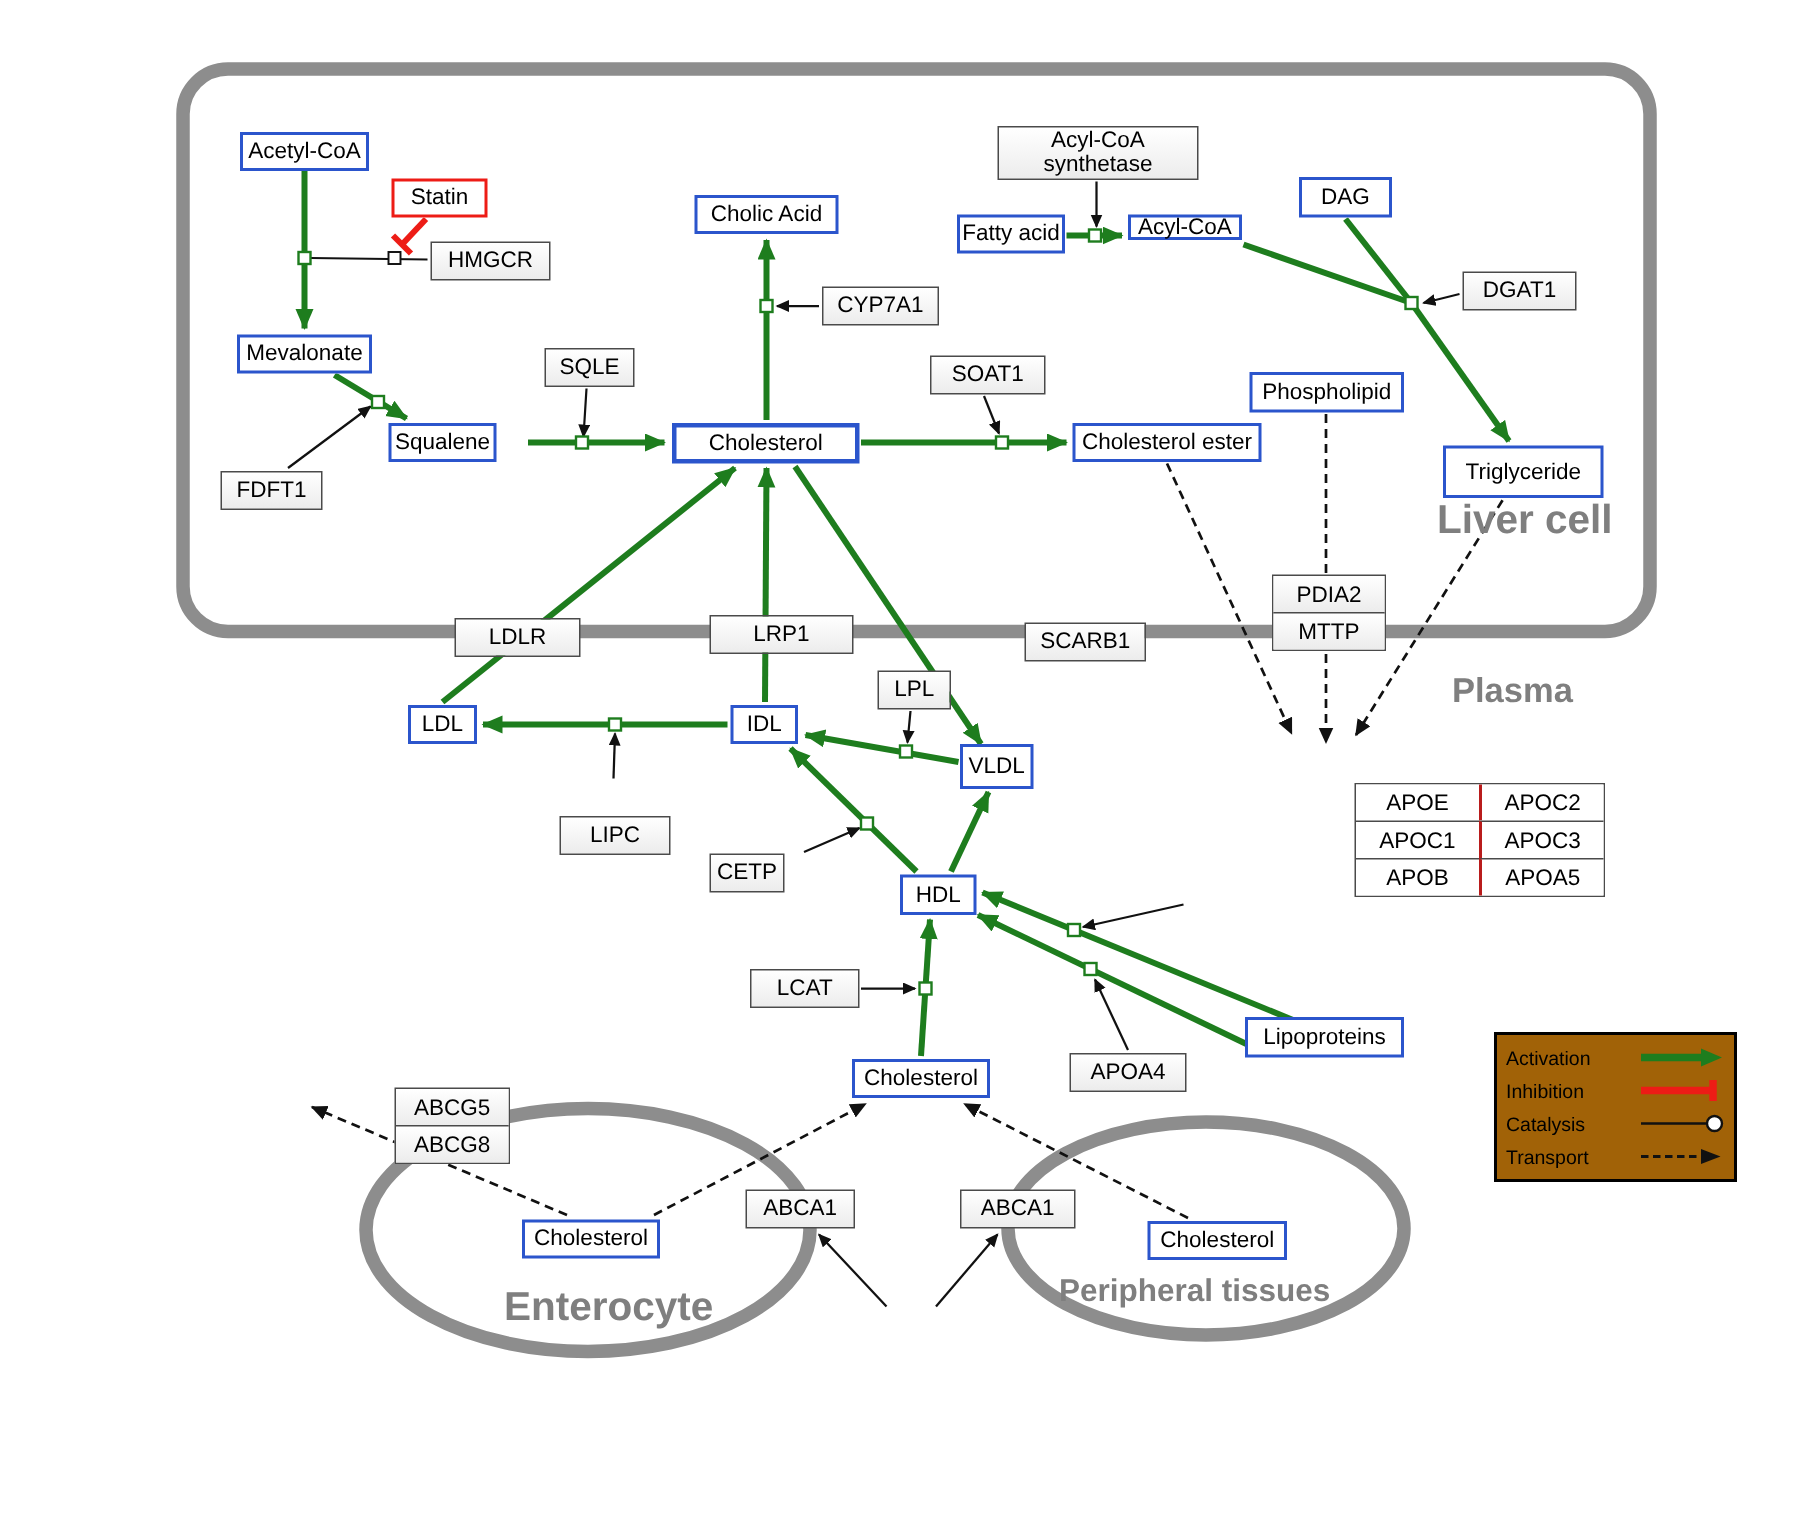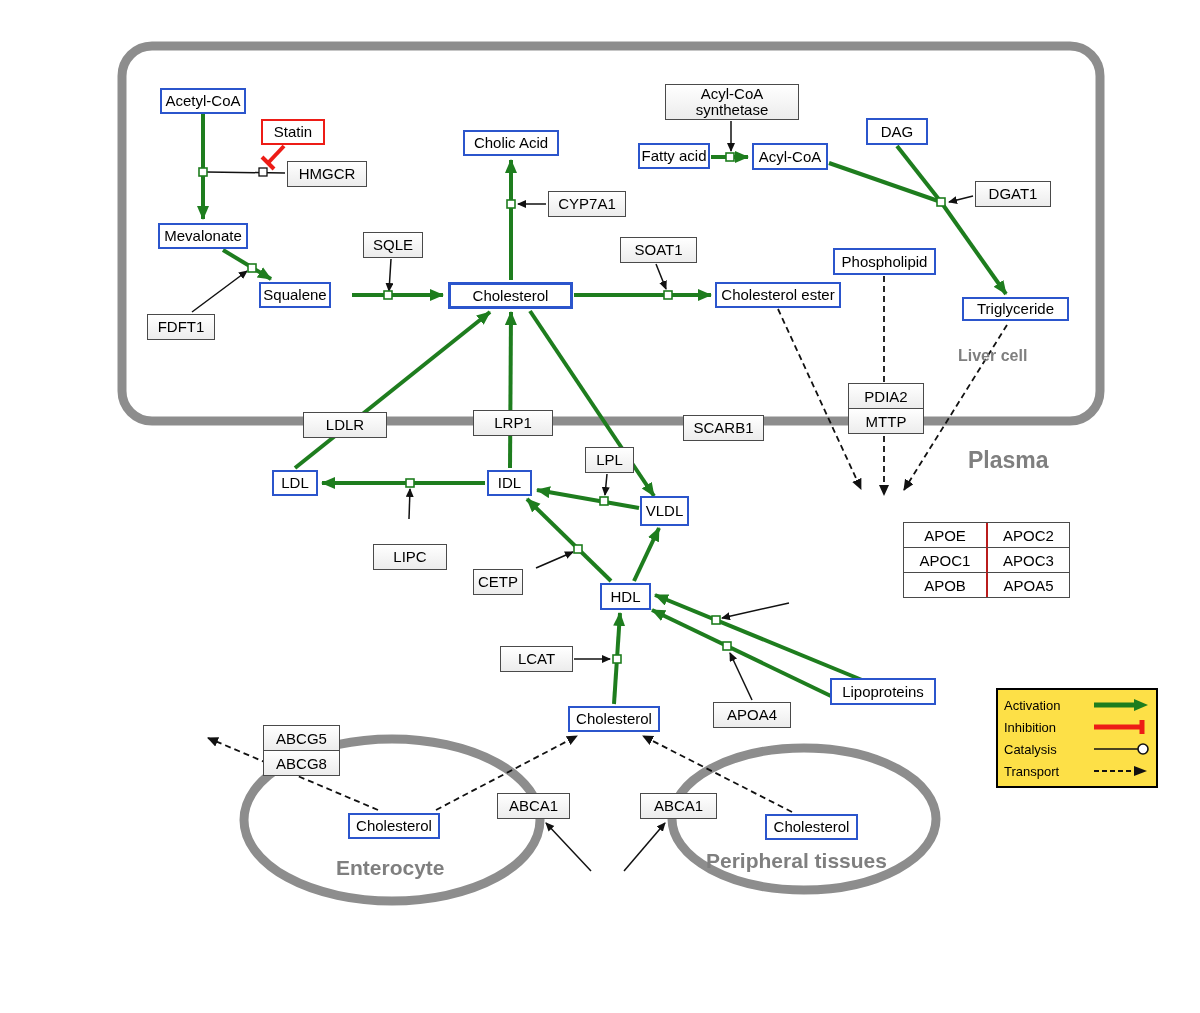--- a/index.html
+++ b/index.html
@@ -32,21 +32,21 @@
   .apo-table { position:absolute; box-sizing:border-box; display:grid;
                grid-template-columns:82px 83px; border:1px solid #4a4a4a; z-index:3; }
   .apo-cell { height:24px; display:flex; align-items:center; justify-content:center;
               font-size:15px; background:#ffffff; }
   .apo-cell.bl { border-left:2px solid #b91c1c; }
   .apo-cell.bt { border-top:1px solid #4a4a4a; }
 
   .comp-label { position:absolute; color:#7f7f7f; font-weight:bold; z-index:2; }
 
   #legend { position:absolute; left:996px; top:688px; width:162px; height:100px;
-            box-sizing:border-box; border:2px solid #000; background:#fde047; z-index:4;
+            box-sizing:border-box; border:2px solid #000; background:#a16207; z-index:4;
             display:flex; flex-direction:column; justify-content:space-around; padding:4px 6px; }
   .legend-row { display:flex; align-items:center; justify-content:space-between; height:20px; }
   .legend-row span { font-size:13px; color:#000; }
 </style>
 </head>
 <body>
 
 <div id="canvas">
 
   <svg id="wires" width="1200" height="1013" viewBox="0 0 1200 1013">
@@ -131,47 +131,47 @@
       <rect class="anc" x="406" y="479" width="8" height="8"></rect>
       <rect class="anc" x="600" y="497" width="8" height="8"></rect>
       <rect class="anc" x="574" y="545" width="8" height="8"></rect>
       <rect class="anc" x="613" y="655" width="8" height="8"></rect>
       <rect class="anc" x="712" y="616" width="8" height="8"></rect>
       <rect class="anc" x="723" y="642" width="8" height="8"></rect>
       <rect class="ancb" x="259" y="168" width="8" height="8"></rect>
     </g>
   </svg>
 
-  <div class="comp-label" style="left:958px;top:347px;font-size:16px">Liver cell</div>
+  <div class="comp-label" style="left:958px;top:331px;font-size:27px">Liver cell</div>
   <div class="comp-label" style="left:968px;top:447px;font-size:23px">Plasma</div>
-  <div class="comp-label" style="left:336px;top:856px;font-size:21px">Enterocyte</div>
+  <div class="comp-label" style="left:336px;top:856px;font-size:27px">Enterocyte</div>
   <div class="comp-label" style="left:706px;top:849px;font-size:21px">Peripheral tissues</div>
 
   <div class="node metab" style="left:160px;top:88px;width:86px;height:26px">Acetyl-CoA</div>
   <div class="node red-node" style="left:261px;top:119px;width:64px;height:26px">Statin</div>
   <div class="node gene" style="left:287px;top:161px;width:80px;height:26px">HMGCR</div>
   <div class="node metab" style="left:158px;top:223px;width:90px;height:26px">Mevalonate</div>
   <div class="node gene" style="left:147px;top:314px;width:68px;height:26px">FDFT1</div>
   <div class="node metab" style="left:259px;top:282px;width:72px;height:26px">Squalene</div>
   <div class="node gene" style="left:363px;top:232px;width:60px;height:26px">SQLE</div>
   <div class="node metab-strong metab" style="left:448px;top:282px;width:125px;height:27px">Cholesterol</div>
   <div class="node metab" style="left:463px;top:130px;width:96px;height:26px">Cholic Acid</div>
   <div class="node gene" style="left:548px;top:191px;width:78px;height:26px">CYP7A1</div>
   <div class="node gene" style="left:620px;top:237px;width:77px;height:26px">SOAT1</div>
   <div class="node metab" style="left:715px;top:282px;width:126px;height:26px">Cholesterol ester</div>
   <div class="node gene" style="left:665px;top:84px;width:134px;height:36px">Acyl-CoA synthetase</div>
   <div class="node metab" style="left:638px;top:143px;width:72px;height:26px">Fatty acid</div>
-  <div class="node metab" style="left:752px;top:143px;width:76px;height:27px">Acyl-CoA</div>
+  <div class="node metab" style="left:752px;top:143px;width:76px;height:17px">Acyl-CoA</div>
   <div class="node metab" style="left:866px;top:118px;width:62px;height:27px">DAG</div>
   <div class="node gene" style="left:975px;top:181px;width:76px;height:26px">DGAT1</div>
   <div class="node metab" style="left:833px;top:248px;width:103px;height:27px">Phospholipid</div>
-  <div class="node metab" style="left:962px;top:297px;width:107px;height:24px">Triglyceride</div>
+  <div class="node metab" style="left:962px;top:297px;width:107px;height:35px">Triglyceride</div>
 
   <div class="node gene" style="left:303px;top:412px;width:84px;height:26px">LDLR</div>
-  <div class="node gene" style="left:473px;top:410px;width:80px;height:26px">LRP1</div>
+  <div class="node gene" style="left:473px;top:410px;width:96px;height:26px">LRP1</div>
   <div class="node gene" style="left:683px;top:415px;width:81px;height:26px">SCARB1</div>
   <div class="stack" style="left:848px;top:383px;width:76px">
     <div class="stack-row">PDIA2</div>
     <div class="stack-row">MTTP</div>
   </div>
 
   <div class="node metab" style="left:272px;top:470px;width:46px;height:26px">LDL</div>
   <div class="node metab" style="left:487px;top:470px;width:45px;height:26px">IDL</div>
   <div class="node gene" style="left:373px;top:544px;width:74px;height:26px">LIPC</div>
   <div class="node gene" style="left:585px;top:447px;width:49px;height:26px">LPL</div>

